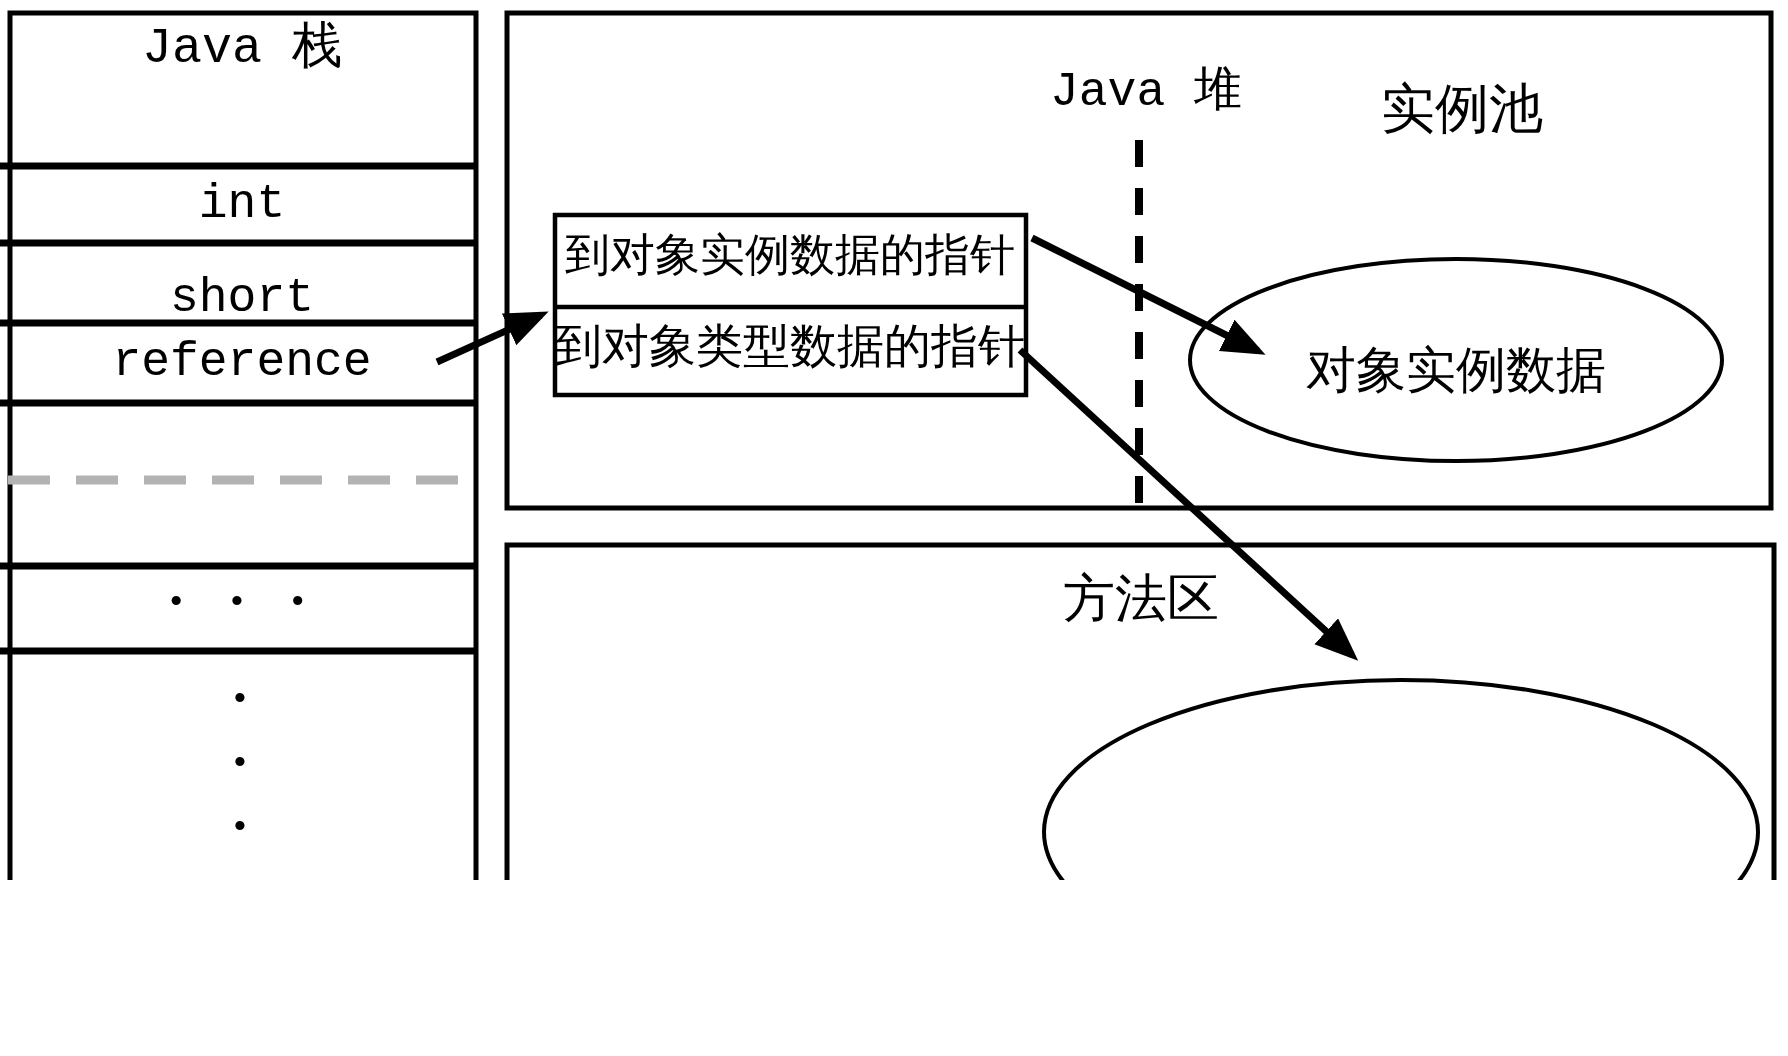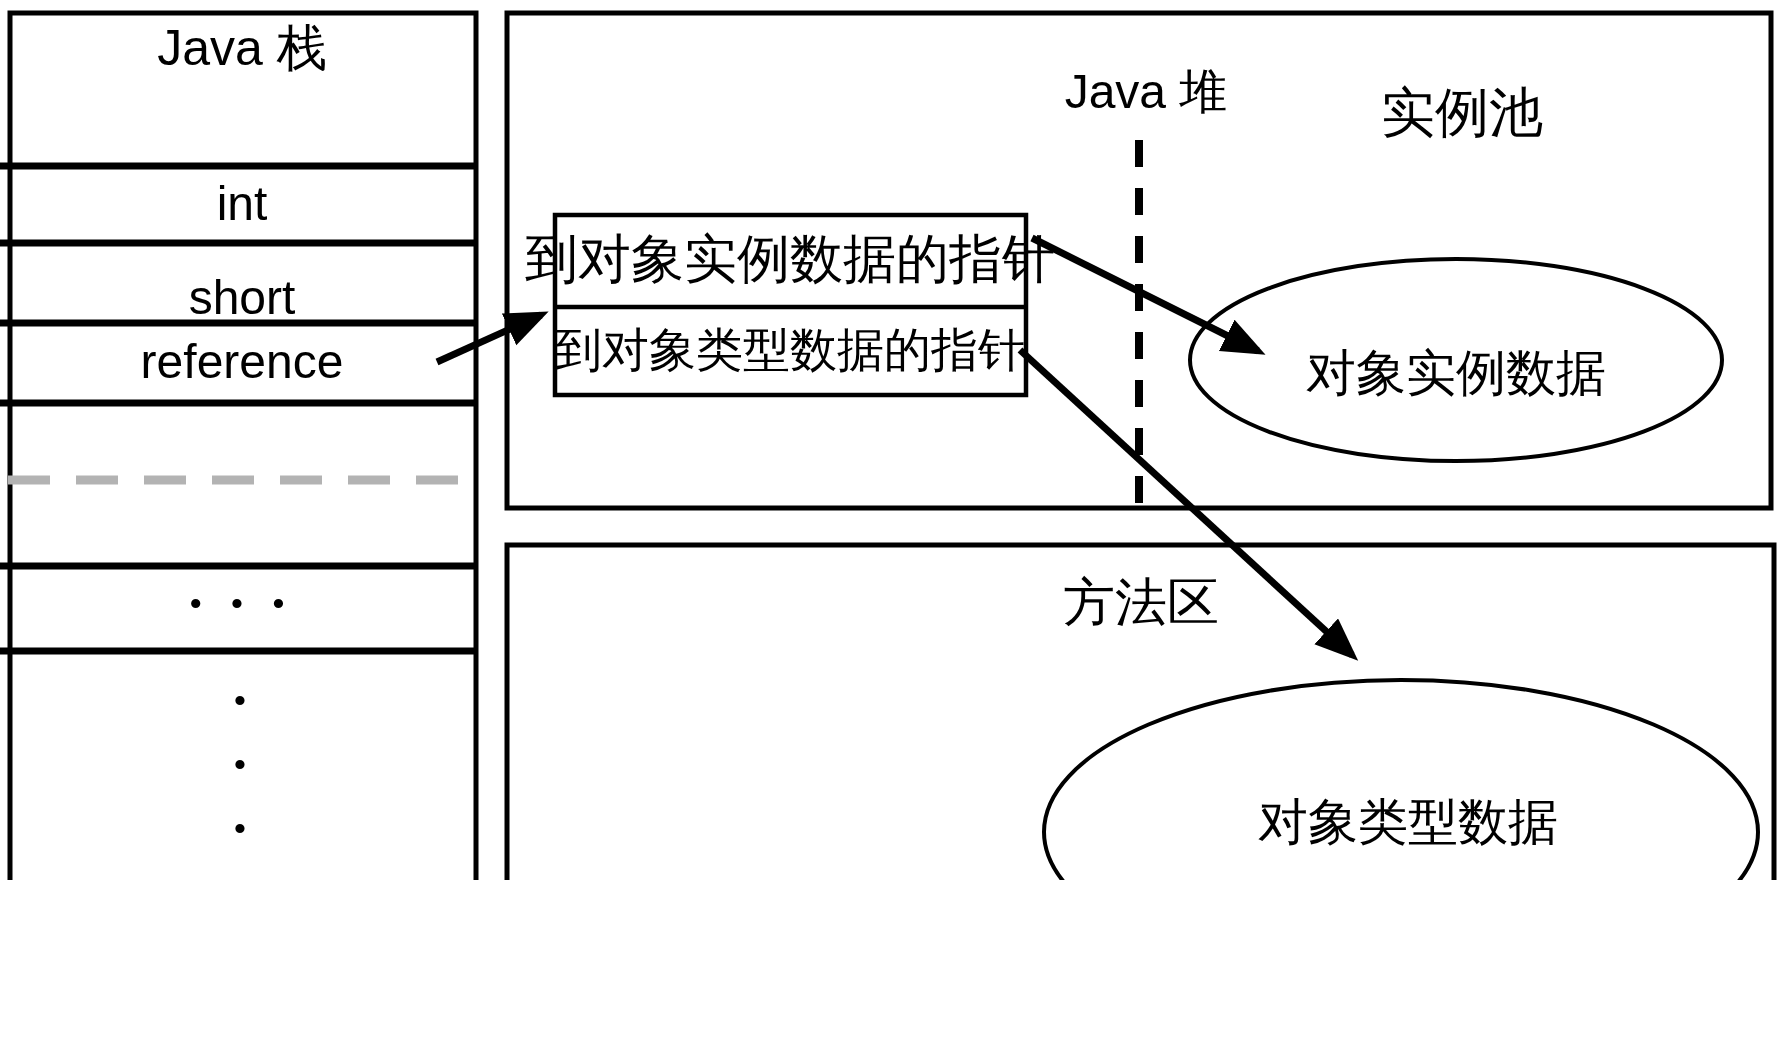--- a/index.html
+++ b/index.html
@@ -5,21 +5,21 @@
   html, body {
     margin: 0;
     padding: 0;
     background: #ffffff;
   }
   .canvas {
     position: relative;
     width: 1788px;
     height: 880px;
     background: #ffffff;
-    font-family: Liberation Sans, sans-serif;
+    font-family: Liberation Mono, monospace;
     color: #000000;
     overflow: hidden;
   }
   .shapes {
     position: absolute;
     left: 0;
     top: 0;
     width: 1788px;
     height: 1056px;
   }
@@ -45,21 +45,21 @@
     top: 668px;
     transform: translateX(-50%);
     font-size: 34px;
     line-height: 64px;
     white-space: pre-line;
     text-align: center;
   }
   .t-handle-pool  { left: 787px;  top: 110px; font-size: 54px; }
   .t-heap         { left: 1146px; top: 92px;  font-size: 48px; }
   .t-inst-pool    { left: 1462px; top: 113px; font-size: 54px; }
-  .t-handle-row1  { left: 790px;  top: 259px; font-size: 53px; }
+  .t-handle-row1  { left: 790px;  top: 259px; font-size: 45px; }
   .t-handle-row2  { left: 790px;  top: 350px; font-size: 47px; }
   .t-inst-ellipse { left: 1456px; top: 373px; font-size: 50px; }
   .t-method-area  { left: 1141px; top: 603px; font-size: 52px; }
   .t-type-ellipse { left: 1408px; top: 822px; font-size: 50px; }
 </style>
 </head>
 <body>
 
 <div class="canvas">
 
@@ -108,15 +108,14 @@
 •
 •</div>
 
   <div class="lbl t-heap">Java 堆</div>
   <div class="lbl t-inst-pool">实例池</div>
   <div class="lbl t-handle-row1">到对象实例数据的指针</div>
   <div class="lbl t-handle-row2">到对象类型数据的指针</div>
   <div class="lbl t-inst-ellipse">对象实例数据</div>
 
   <div class="lbl t-method-area">方法区</div>
-  <div class="lbl t-type-ellipse">对象类型数据</div>
 
 </div>
 
 </body></html>

